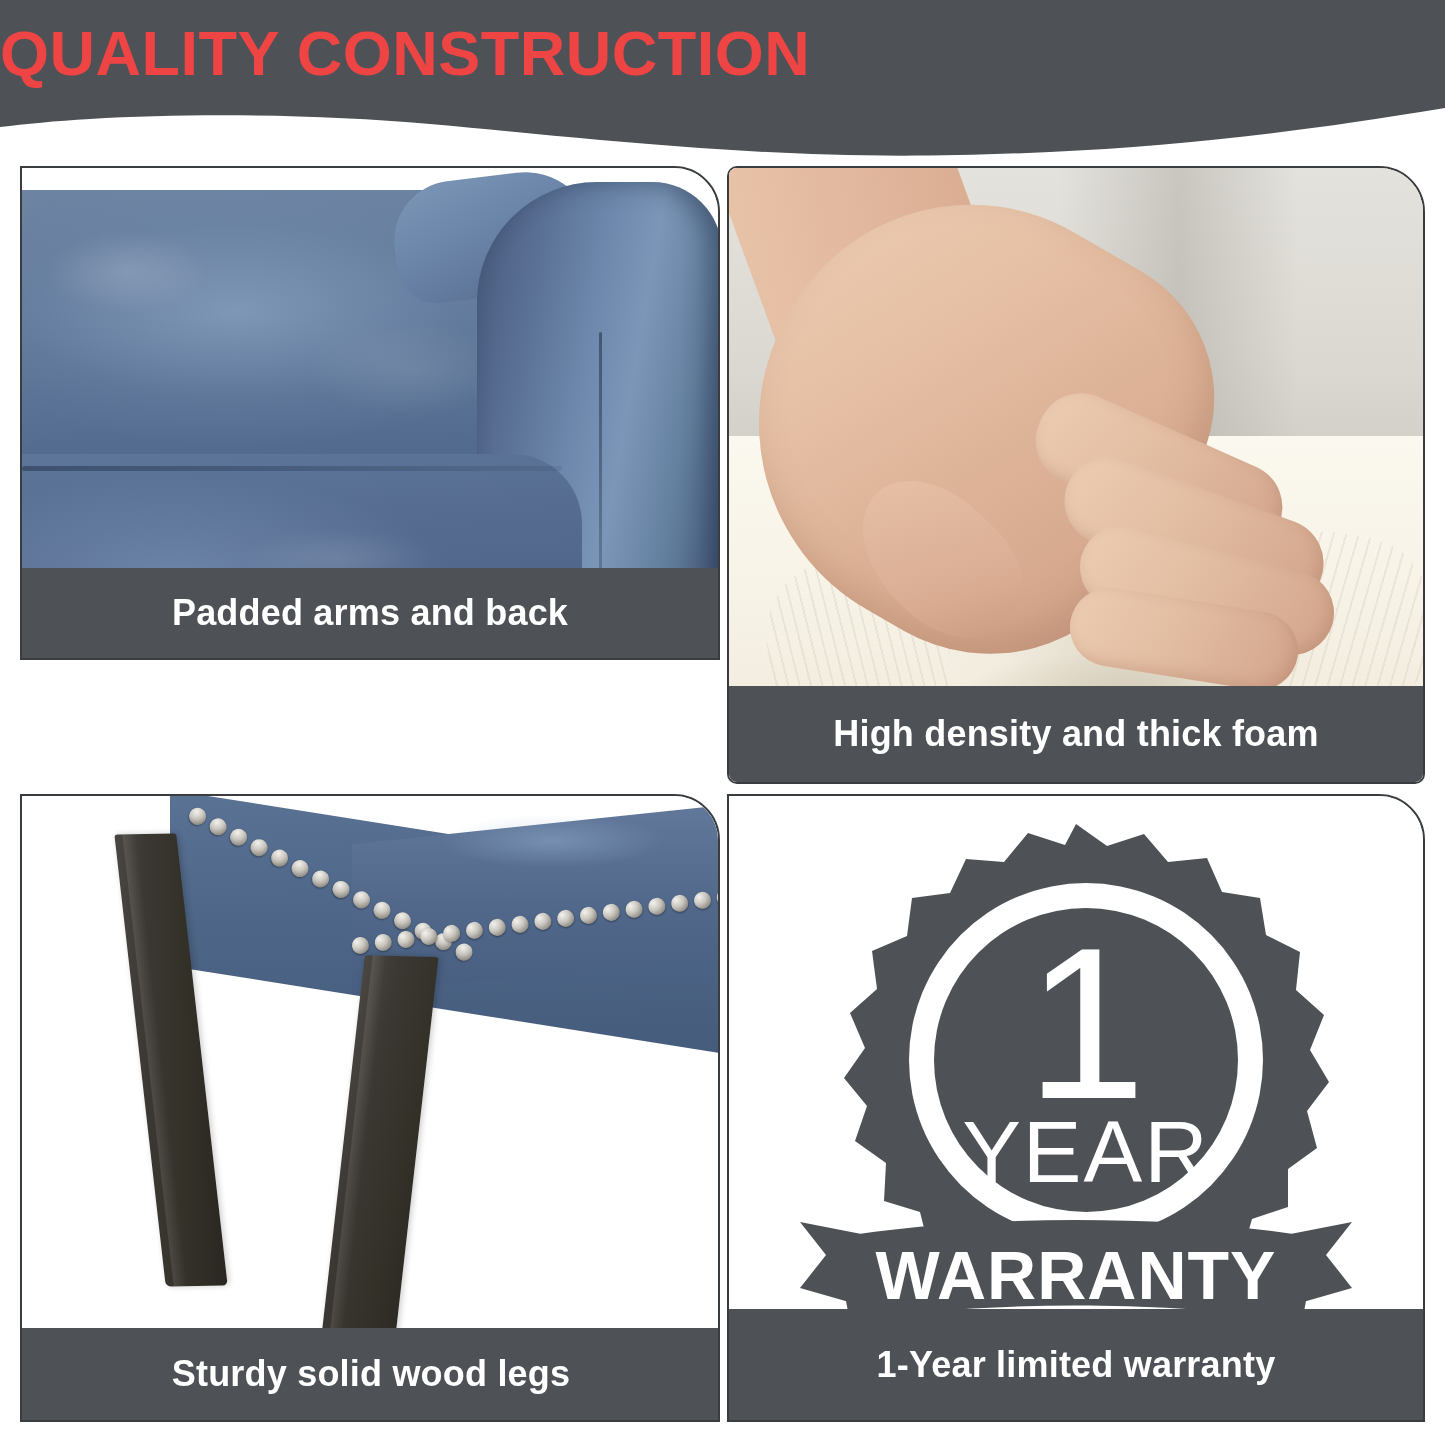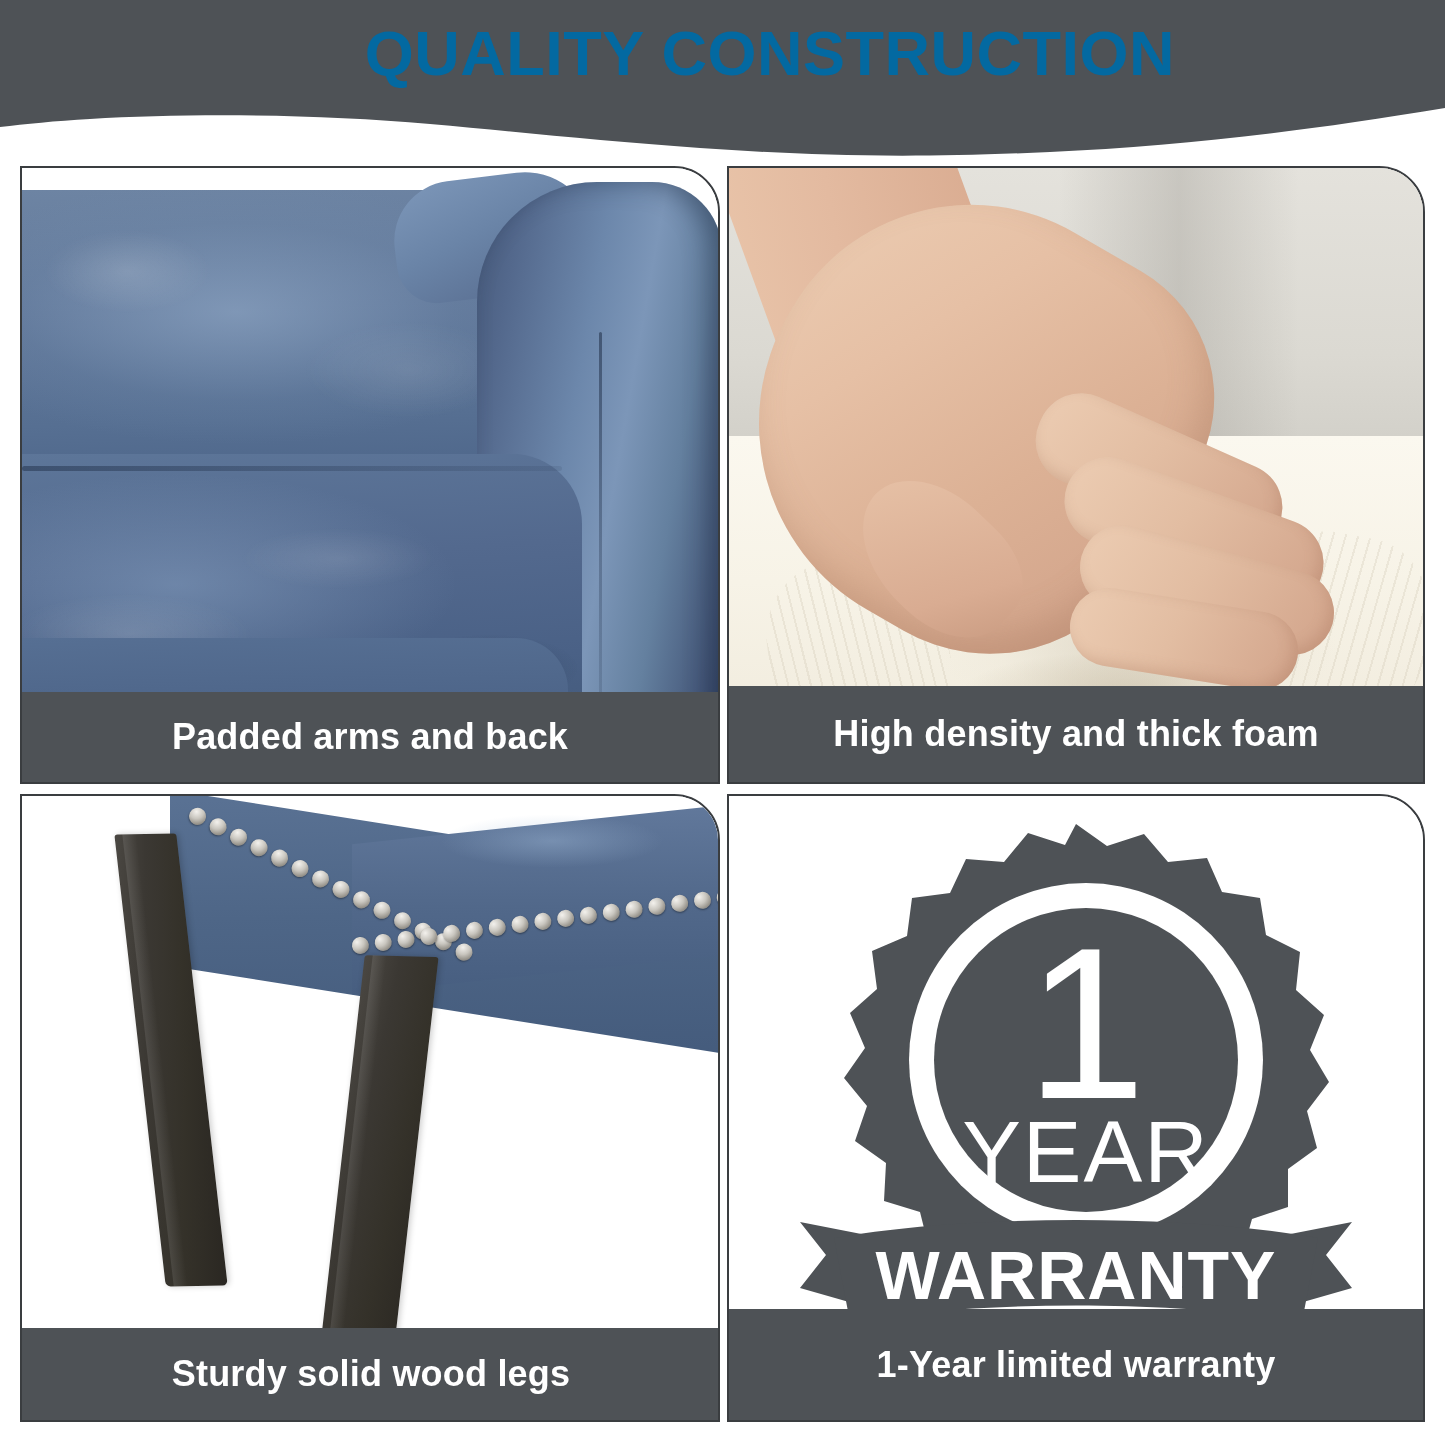--- a/index.html
+++ b/index.html
@@ -35,22 +35,22 @@
     left: 0;
     width: 1445px;
     height: 165px;
     display: block;
   }
   .header-title {
     position: absolute;
     top: 22px;
     left: 0;
     width: 1175px;
-    text-align: right;
-    color: #0369a1;
+    text-align: left;
+    color: #ef4444;
     font-size: 63px;
     font-weight: bold;
     letter-spacing: 0.5px;
     line-height: 1.0;
     white-space: nowrap;
     font-family: "Liberation Sans", sans-serif;
   }
 
   
   .panel-grid {
@@ -62,22 +62,22 @@
   }
 
   .panel {
     position: absolute;
     overflow: hidden;
     background: #ffffff;
     border: 2px solid #3a3d40;
   }
   .panel.tr-round { border-top-right-radius: 46px; }
 
-  .panel-1 { left: 20px;  top: 6px;   width: 700px; height: 618px; }
-  .panel-2 { left: 727px; top: 6px;   width: 698px; height: 618px; }
+  .panel-1 { left: 20px;  top: 6px;   width: 700px; height: 494px; }
+  .panel-2 { left: 727px; top: 6px;   width: 698px; height: 618px; border-radius: 10px; }
   .panel-3 { left: 20px;  top: 634px; width: 700px; height: 628px; }
   .panel-4 { left: 727px; top: 634px; width: 698px; height: 628px; }
 
   .panel-media {
     position: absolute;
     top: 0;
     left: 0;
     right: 0;
     bottom: 0;
     overflow: hidden;

